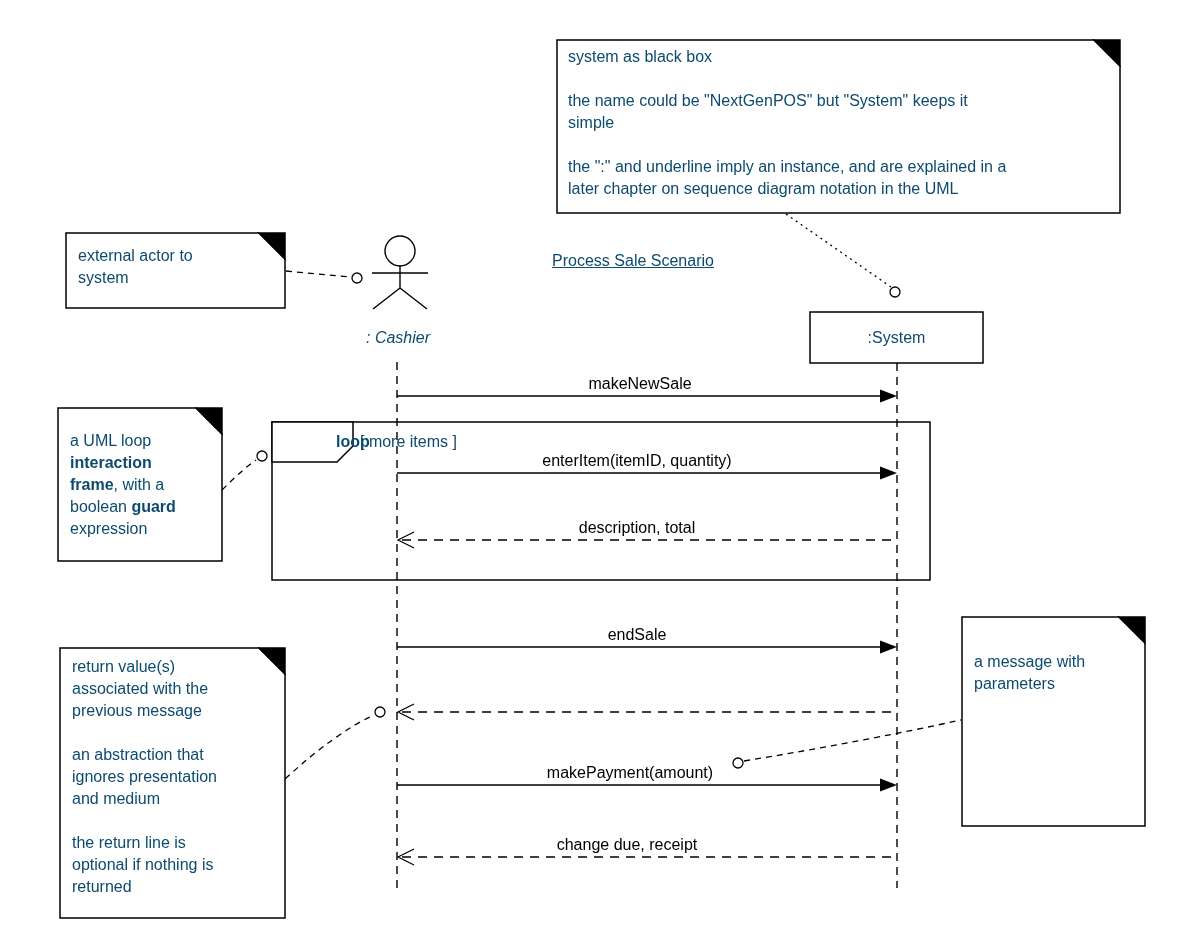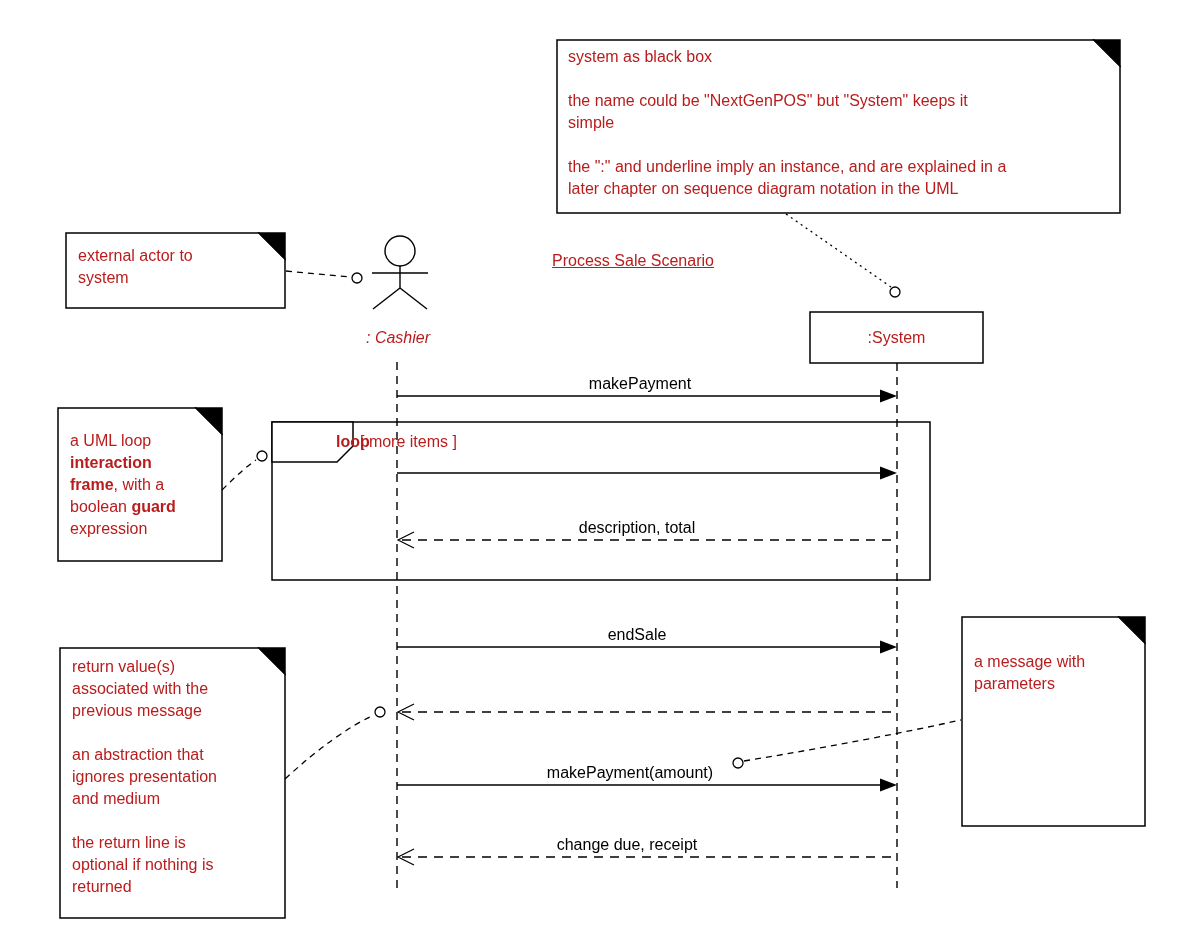--- a/index.html
+++ b/index.html
@@ -5,21 +5,21 @@
   html,body { margin:0; padding:0; background:#ffffff; }
   .canvas {
     position: relative;
     width: 1188px; height: 943px;
     background: #ffffff;
     font-family: "Liberation Sans", sans-serif;
     color: #000;
     overflow: hidden;
   }
   svg.gfx { position:absolute; left:0; top:0; width:1188px; height:943px; }
-  .txt { position:absolute; font-size:16px; line-height:22px; color:#b91c1c; }
+  .txt { position:absolute; font-size:16px; line-height:22px; color:#0c4a6e; }
   .note-text p { margin:0 0 22px 0; white-space:pre-line; }
   .note-text p:last-child { margin-bottom:0; }
   .msg-label { position:absolute; width:400px; text-align:center; font-size:16px; line-height:21px; }
   .center { text-align:center; }
   .title-underline { text-decoration: underline; }
   .b { font-weight: bold; }
   .loop-op { font-weight: bold; }
   .pre { white-space: pre-line; }
 </style>
 </head>
@@ -167,19 +167,20 @@
 
   <div class="txt center title-underline" style="left:483px; top:250px; width:300px;">Process Sale Scenario</div>
 
   <div class="txt center" style="left:298px; top:327px; width:200px;font-style:italic;">: Cashier</div>
 
   <div class="txt center" style="left:810px; top:327px; width:173px;">:System</div>
 
   <div class="txt center loop-op" style="left:272px; top:431px; width:66px;padding-left:48px;">loop</div>
   <div class="txt" style="left:360px; top:431px; width:200px;">[ more items ]</div>
 
-  <div class="msg-label" style="left:440px; top:373px;">makePayment</div>
+  <div class="msg-label" style="left:440px; top:373px;">makeNewSale</div>
+  <div class="msg-label" style="left:437px; top:450px;">enterItem(itemID, quantity)</div>
   <div class="msg-label" style="left:437px; top:517px;">description, total</div>
   <div class="msg-label" style="left:437px; top:624px;">endSale</div>
   <div class="msg-label" style="left:430px; top:762px;">makePayment(amount)</div>
   <div class="msg-label" style="left:427px; top:834px;">change due, receipt</div>
 
 </div>
 
 </body></html>

